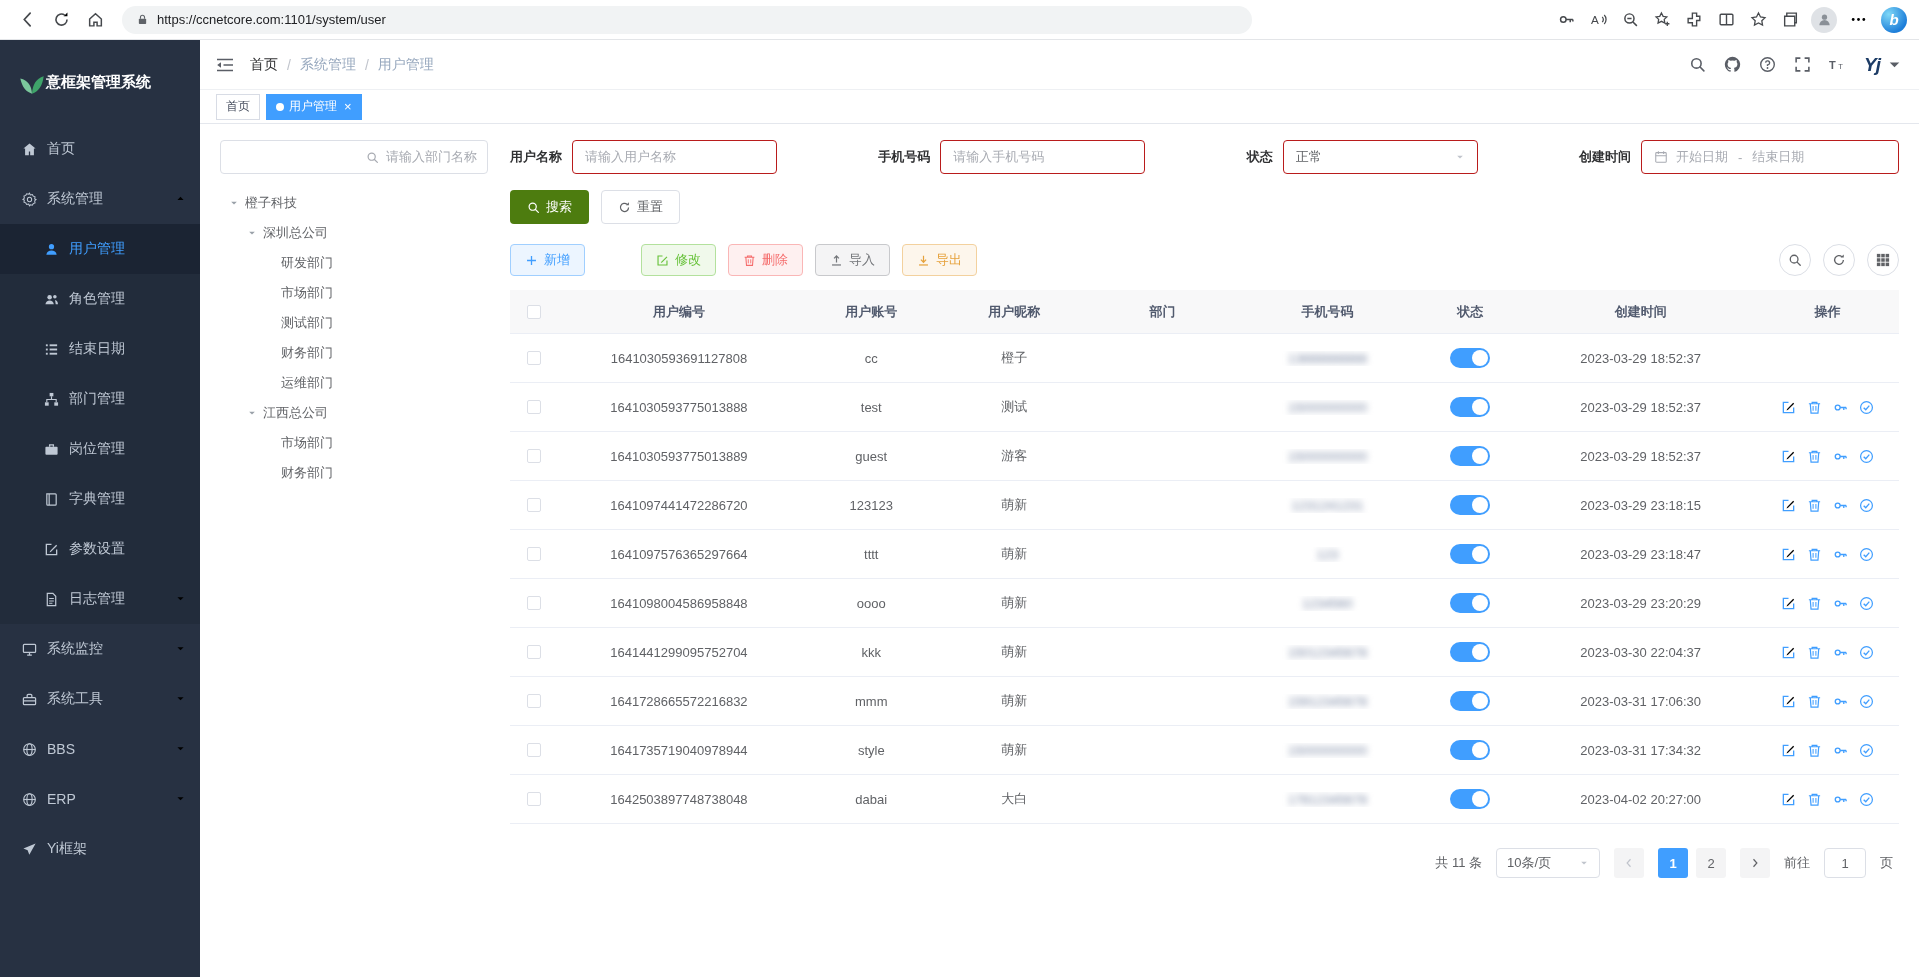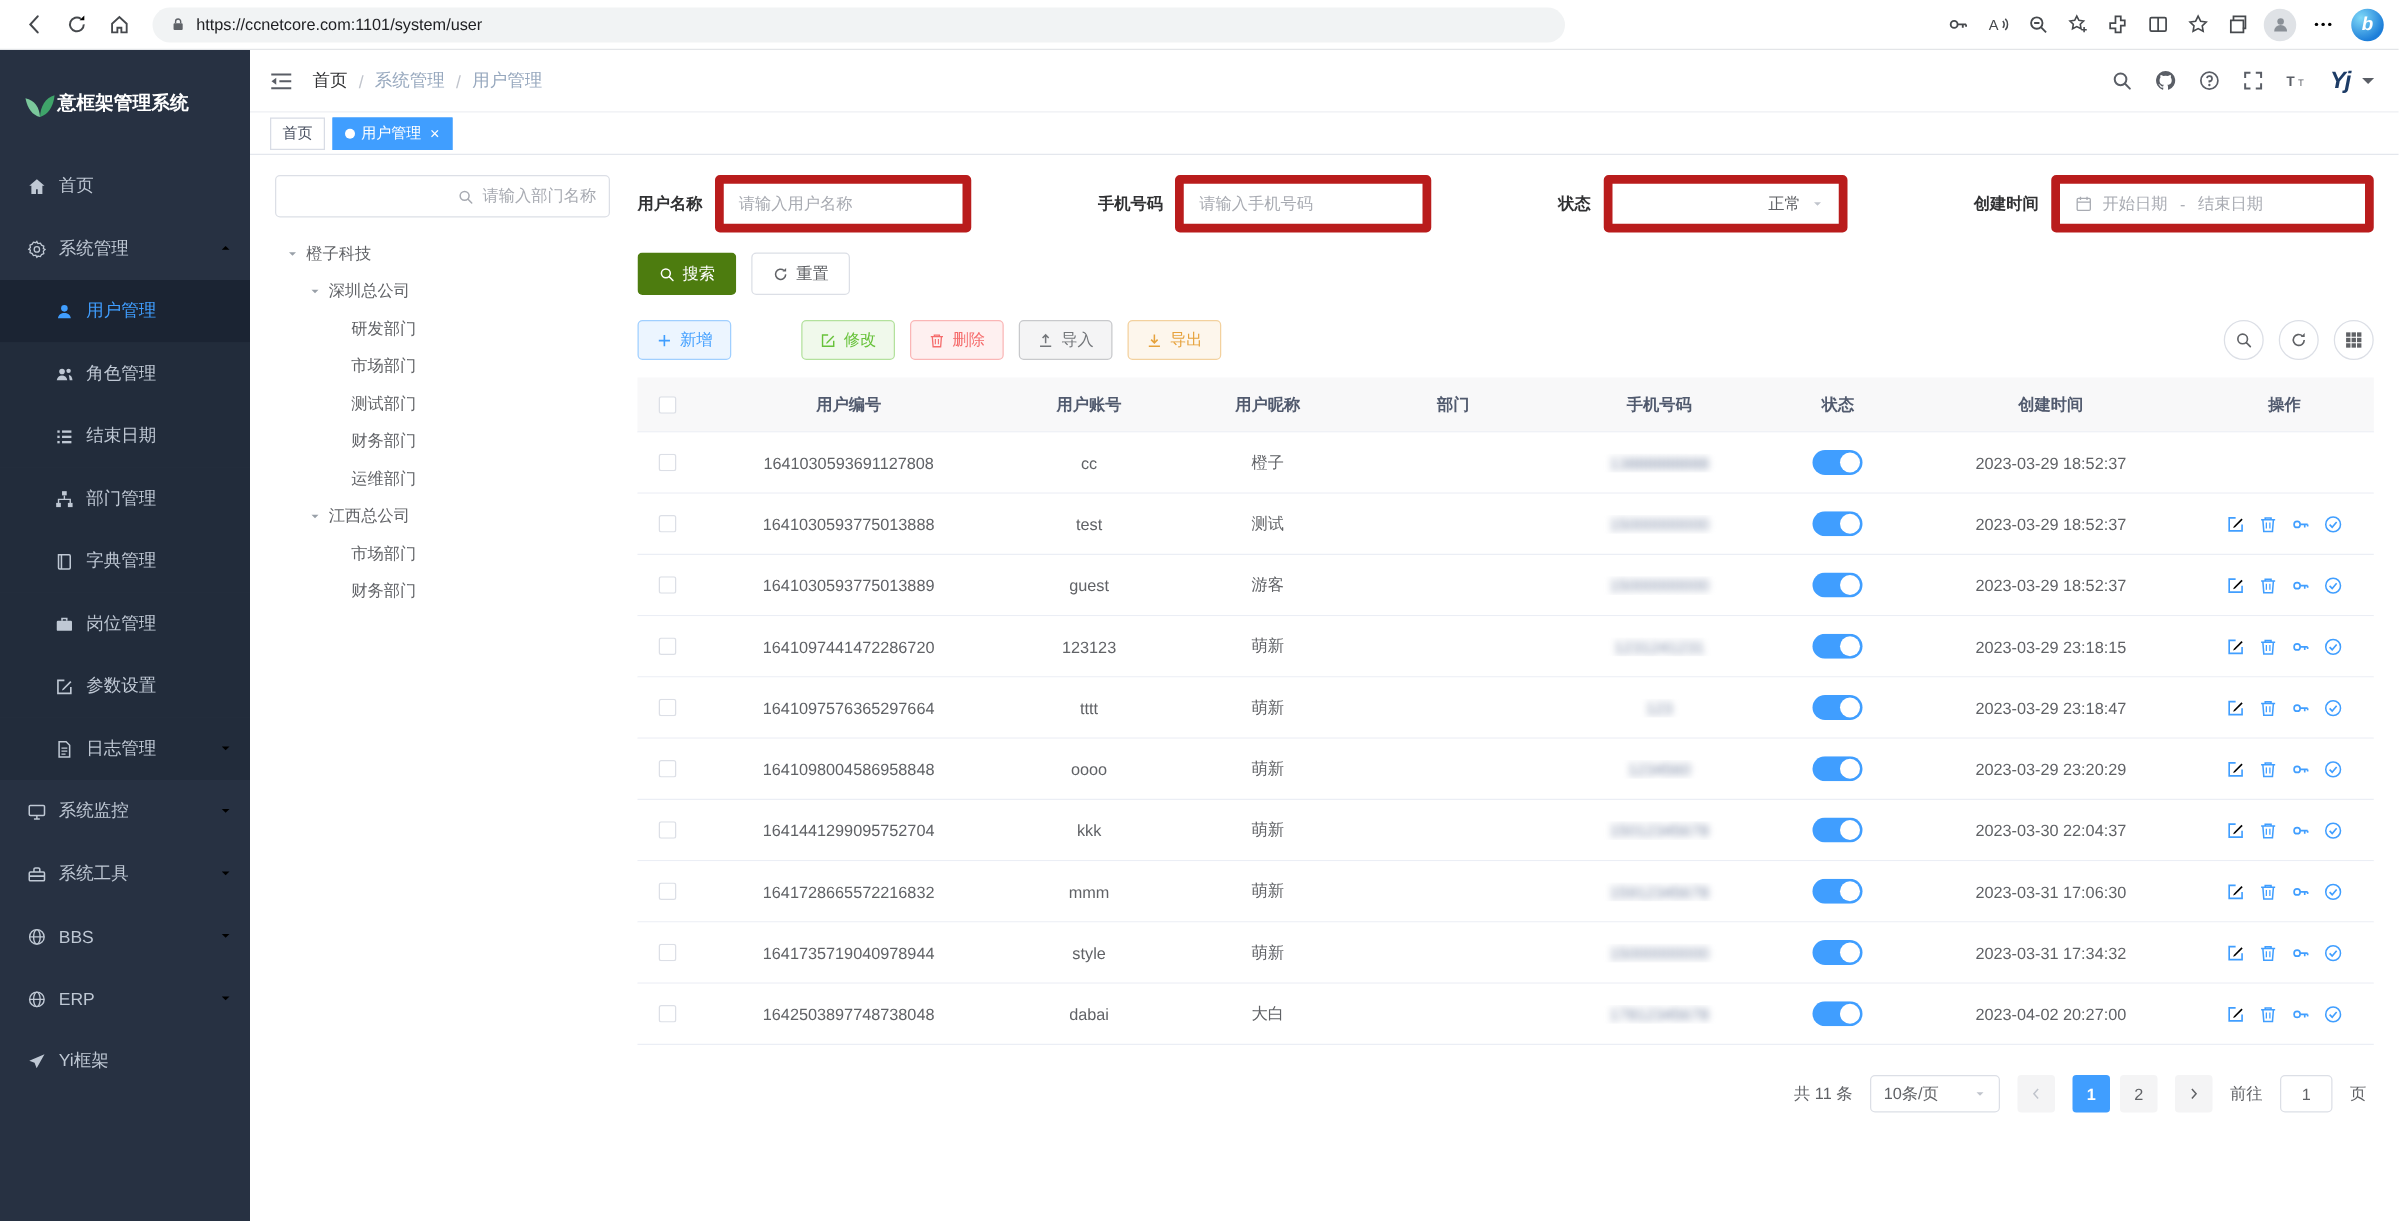--- a/index.html
+++ b/index.html
@@ -66,24 +66,24 @@
   .tree { margin-top: 14px; }
   .tree-node { height: 30px; display: flex; align-items: center; gap: 3px; font-size: 13px; color: #606266; cursor: pointer; }
   .tree-caret { width: 16px; display: inline-flex; justify-content: center; color: #99a0a8; }
   .tree-caret svg { width: 10px; height: 10px; fill: currentColor; }
 
   .panel-right { flex: 1; min-width: 0; display: flex; flex-direction: column; }
 
   .filter-row { display: flex; align-items: center; justify-content: space-between; margin-bottom: 16px; }
   .field { display: flex; align-items: center; gap: 10px; }
   .f-label { font-size: 13px; font-weight: 700; color: #303133; white-space: nowrap; }
-  .input { height: 34px; border: 7px solid #b91c1c; border-radius: 4px; background: #fff; display: flex; align-items: center; gap: 8px; padding: 16px 12px; font-size: 13px; color: #606266; cursor: text; }
+  .input { height: 34px; border: 1px solid #b91c1c; border-radius: 4px; background: #fff; display: flex; align-items: center; gap: 8px; padding: 16px 12px; font-size: 13px; color: #606266; cursor: text; }
   .placeholder { color: #a8abb2; }
   .input.username, .input.phone { width: 205px; }
-  .input.select { width: 195px; justify-content: flex-end; cursor: pointer; color: #606266; }
+  .input.select { width: 195px; justify-content: space-between; cursor: pointer; color: #606266; }
   .input.select .caret-sm { color: #c0c4cc; }
   .input.daterange { width: 258px; cursor: pointer; }
   .input.daterange .ico { color: #a8abb2; }
   .input.daterange .ico svg { width: 14px; height: 14px; }
   .input.daterange .sep { margin: 0 2px; }
 
   .btn-row { display: flex; gap: 12px; margin-bottom: 20px; }
   .btn { height: 34px; border-radius: 4px; border: 1px solid transparent; display: inline-flex; align-items: center; gap: 6px; padding: 0 16px; font-size: 13px; cursor: pointer; white-space: nowrap; }
   .btn .ico svg { width: 13px; height: 13px; }
   .btn.primary { background: #4d7c0f; color: #fff; }
@@ -295,33 +295,33 @@
               <rect x="1" y="11" width="4" height="3.6"></rect>
               <rect x="11" y="11" width="4" height="3.6"></rect>
               <path d="M8 4.6V8M3 11V8h10v3" fill="none" stroke="currentColor" stroke-width="1.2"></path>
             </svg>
           </span>
           <span class="mi-label">部门管理</span>
         </div>
         <div class="menu-item sub">
           <span class="ico">
             <svg viewBox="0 0 16 16">
-              <path d="M3 2h9a1 1 0 0 1 1 1v10a1 1 0 0 1-1 1H4a1 1 0 0 1-1-1zM5.5 2v12" fill="none" stroke="currentColor" stroke-width="1.3"></path>
-            </svg>
-          </span>
-          <span class="mi-label">字典管理</span>
-        </div>
-        <div class="menu-item sub">
-          <span class="ico">
-            <svg viewBox="0 0 16 16">
               <rect x="1.5" y="5" width="13" height="8.5" rx="1"></rect>
               <path d="M6 5V3h4v2" fill="none" stroke="currentColor" stroke-width="1.4"></path>
             </svg>
           </span>
           <span class="mi-label">岗位管理</span>
+        </div>
+        <div class="menu-item sub">
+          <span class="ico">
+            <svg viewBox="0 0 16 16">
+              <path d="M3 2h9a1 1 0 0 1 1 1v10a1 1 0 0 1-1 1H4a1 1 0 0 1-1-1zM5.5 2v12" fill="none" stroke="currentColor" stroke-width="1.3"></path>
+            </svg>
+          </span>
+          <span class="mi-label">字典管理</span>
         </div>
         <div class="menu-item sub">
           <span class="ico">
             <svg viewBox="0 0 16 16">
               <path d="M13.5 8v5.5h-11v-11H8" fill="none" stroke="currentColor" stroke-width="1.4"></path>
               <path d="M6.5 9.5 13 3l1 1-6.5 6.5-1.6.6z"></path>
             </svg>
           </span>
           <span class="mi-label">参数设置</span>
         </div>

